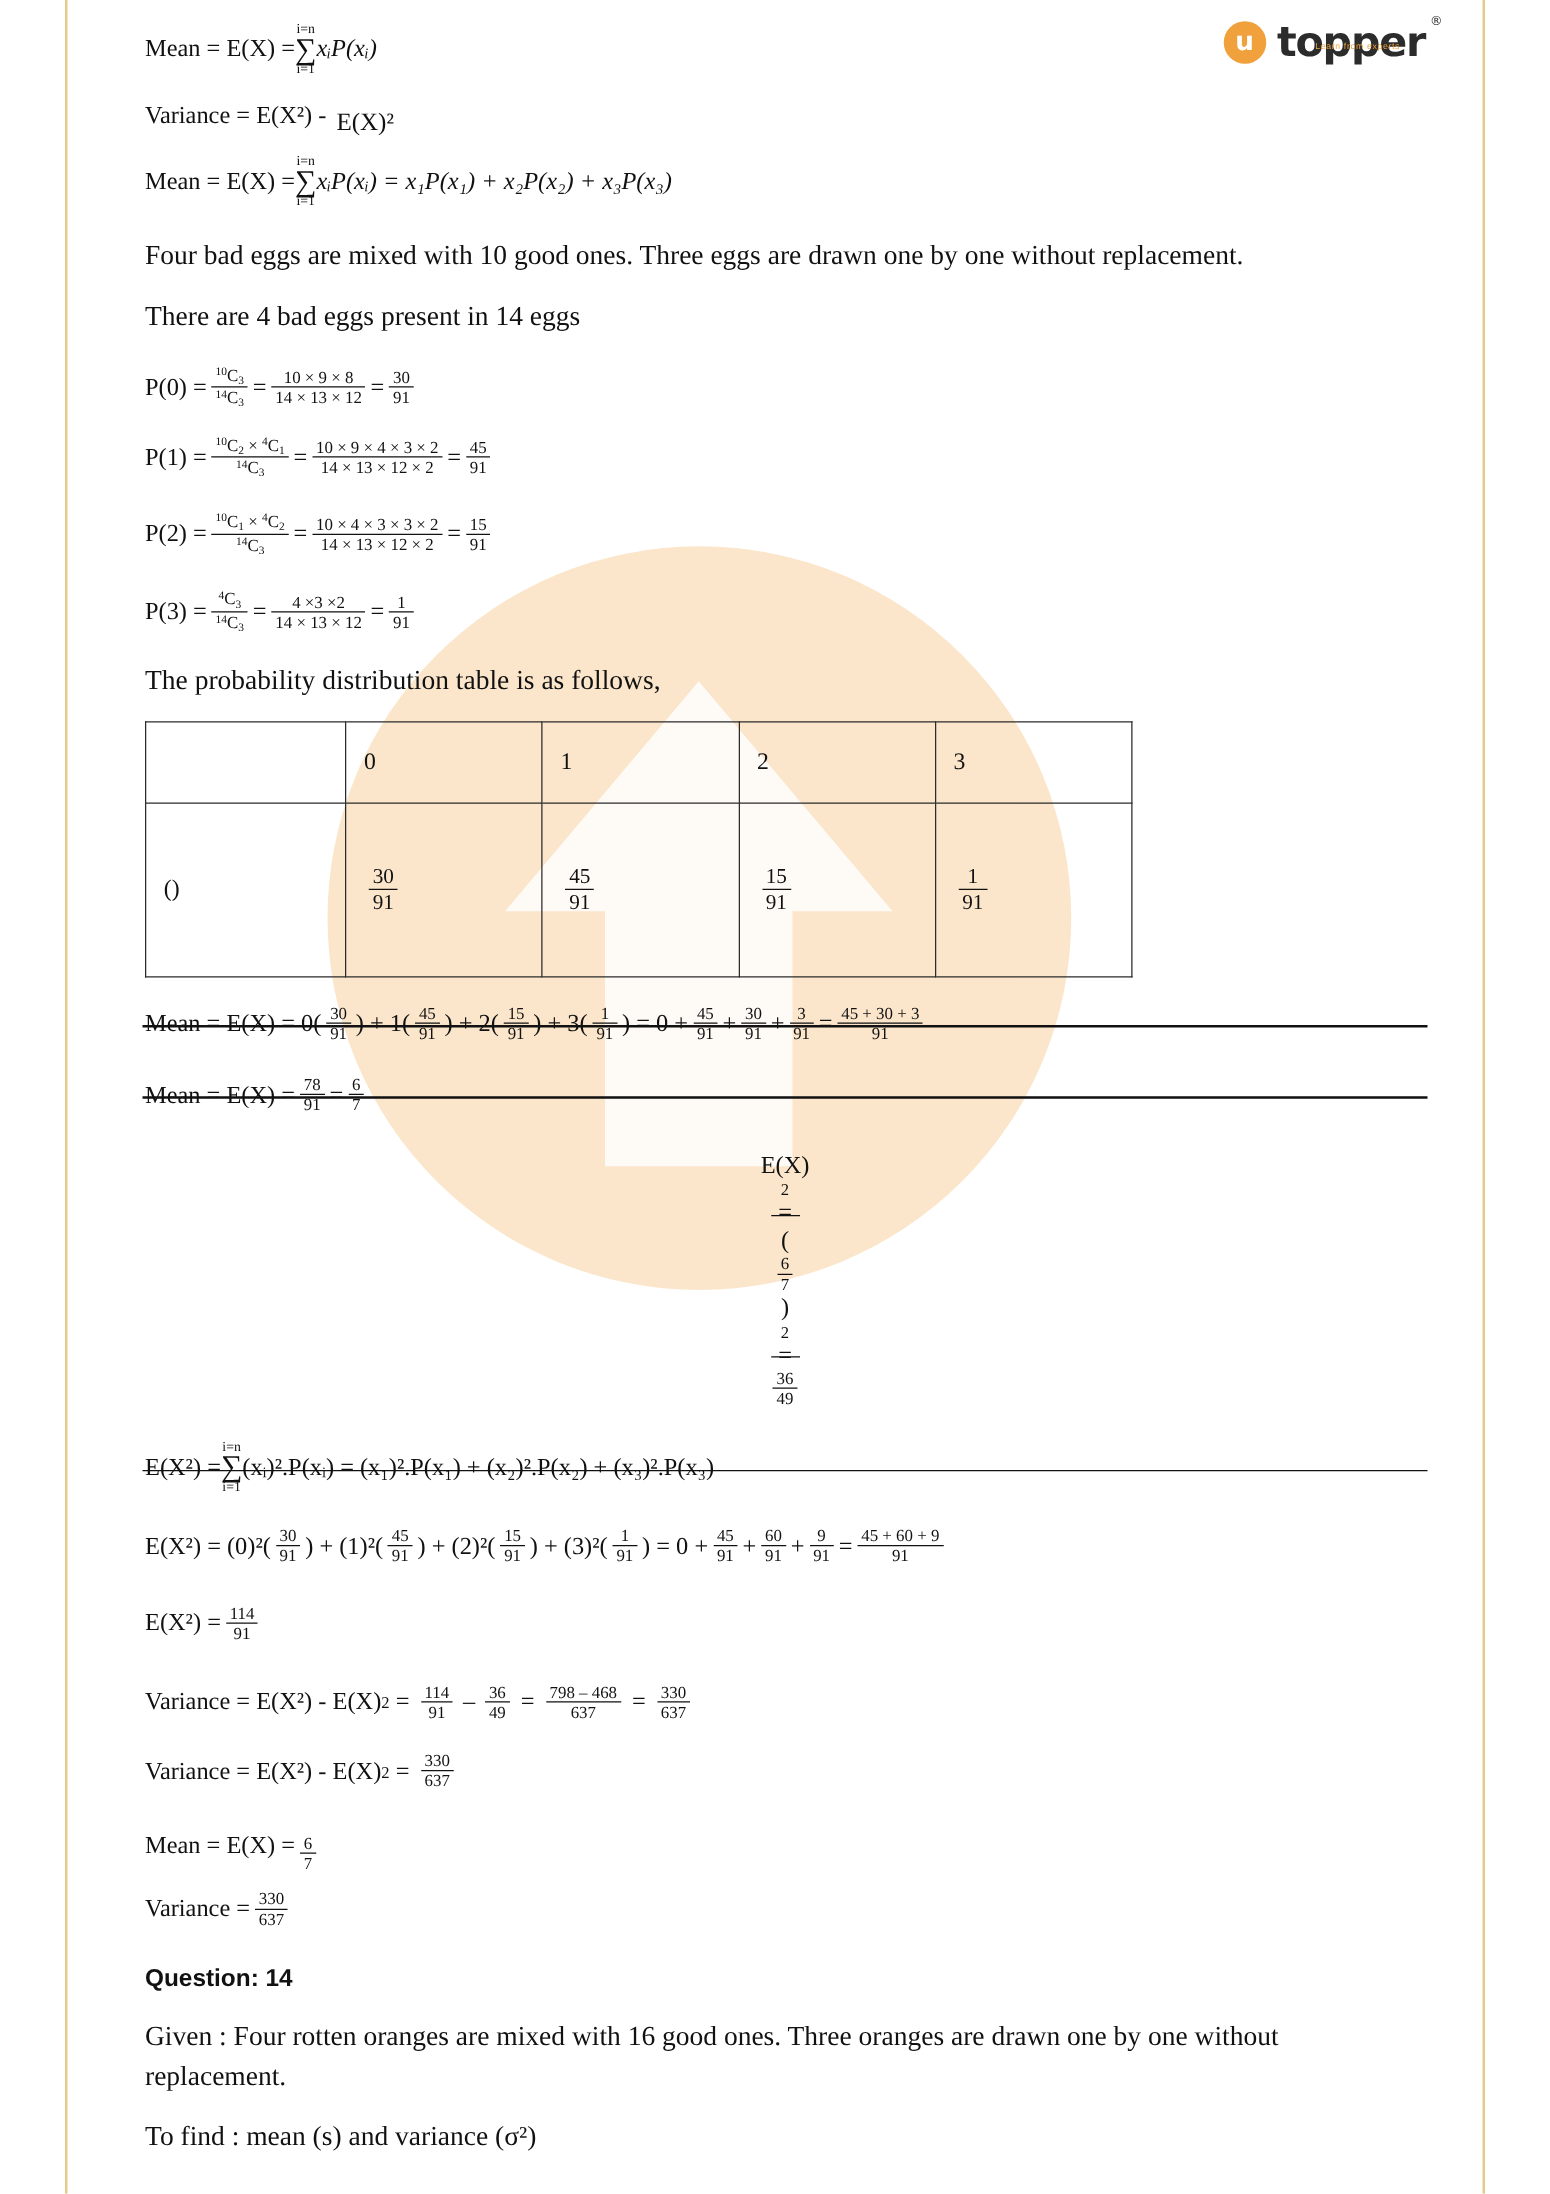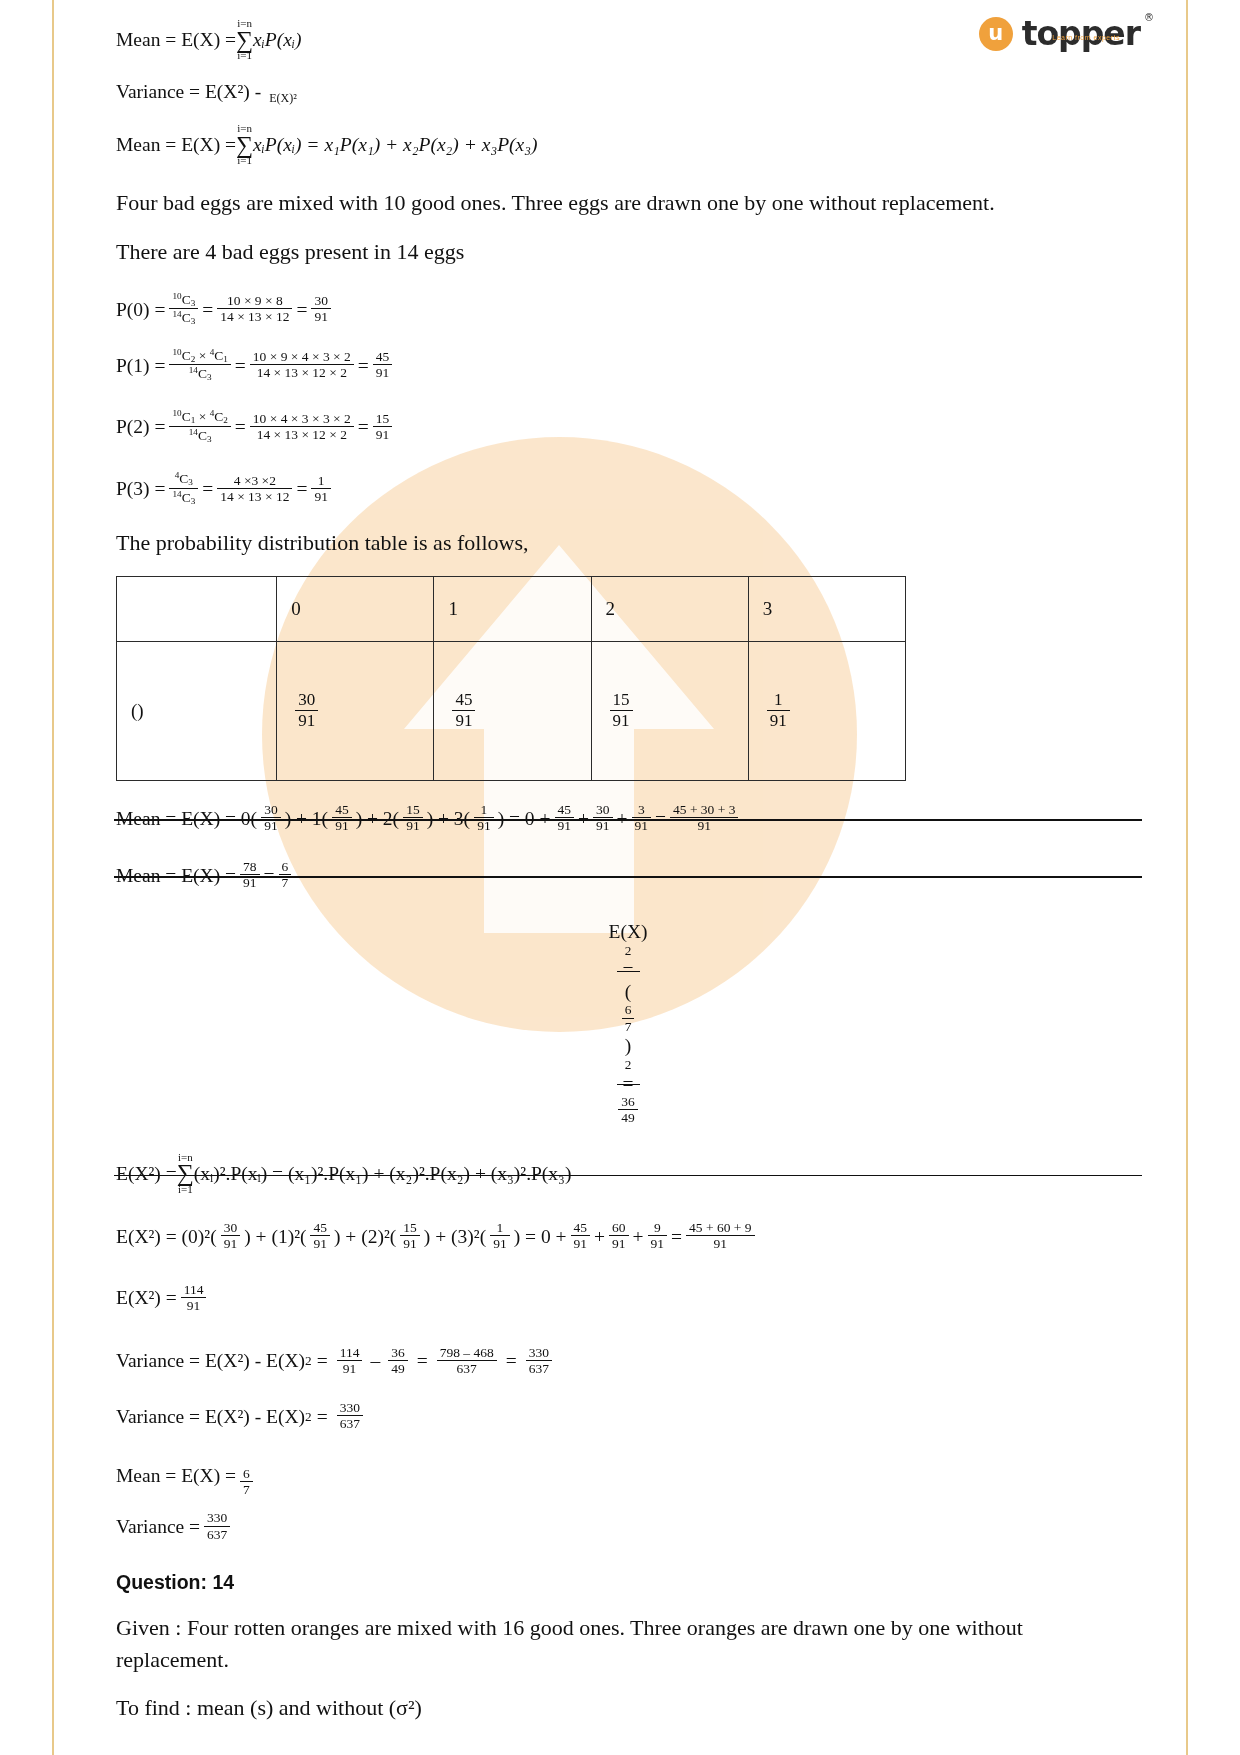--- a/index.html
+++ b/index.html
@@ -216,21 +216,21 @@
       <span class="sigma-stack">
         <span>i=n</span>
         <span class="big">∑</span>
         <span>i=1</span>
       </span>
       <span class="it">xᵢP(xᵢ)</span>
     </div>
 
     <div class="eqline">
       <span>Variance = E(X²) -</span>
-      <span style="font-size:12px; margin-left:8px; position:relative; top:6px;">E(X)²</span>
+      <span style="font-size:20px; margin-left:8px; position:relative; top:6px;">E(X)²</span>
     </div>
 
     <div class="eqline">
       <span>Mean = E(X) =</span>
       <span class="sigma-stack">
         <span>i=n</span>
         <span class="big">∑</span>
         <span>i=1</span>
       </span>
       <span class="it">xᵢP(xᵢ) = x₁P(x₁) + x₂P(x₂) + x₃P(x₃)</span>
@@ -533,16 +533,16 @@
     <div class="eqline" style="margin-top:14px;">
       <span>Variance =</span>
       <span class="frac sm">
         <span class="num">330</span>
         <span class="den">637</span>
       </span>
     </div>
 
     <div class="qhead">Question: 14</div>
     <p class="para">Given : Four rotten oranges are mixed with 16 good ones. Three oranges are drawn one by one without replacement.</p>
-    <p class="para">To find : mean (s) and without (σ²)</p>
+    <p class="para">To find : mean (s) and variance (σ²)</p>
 
   </div>
 </div>
 
 </body></html>

